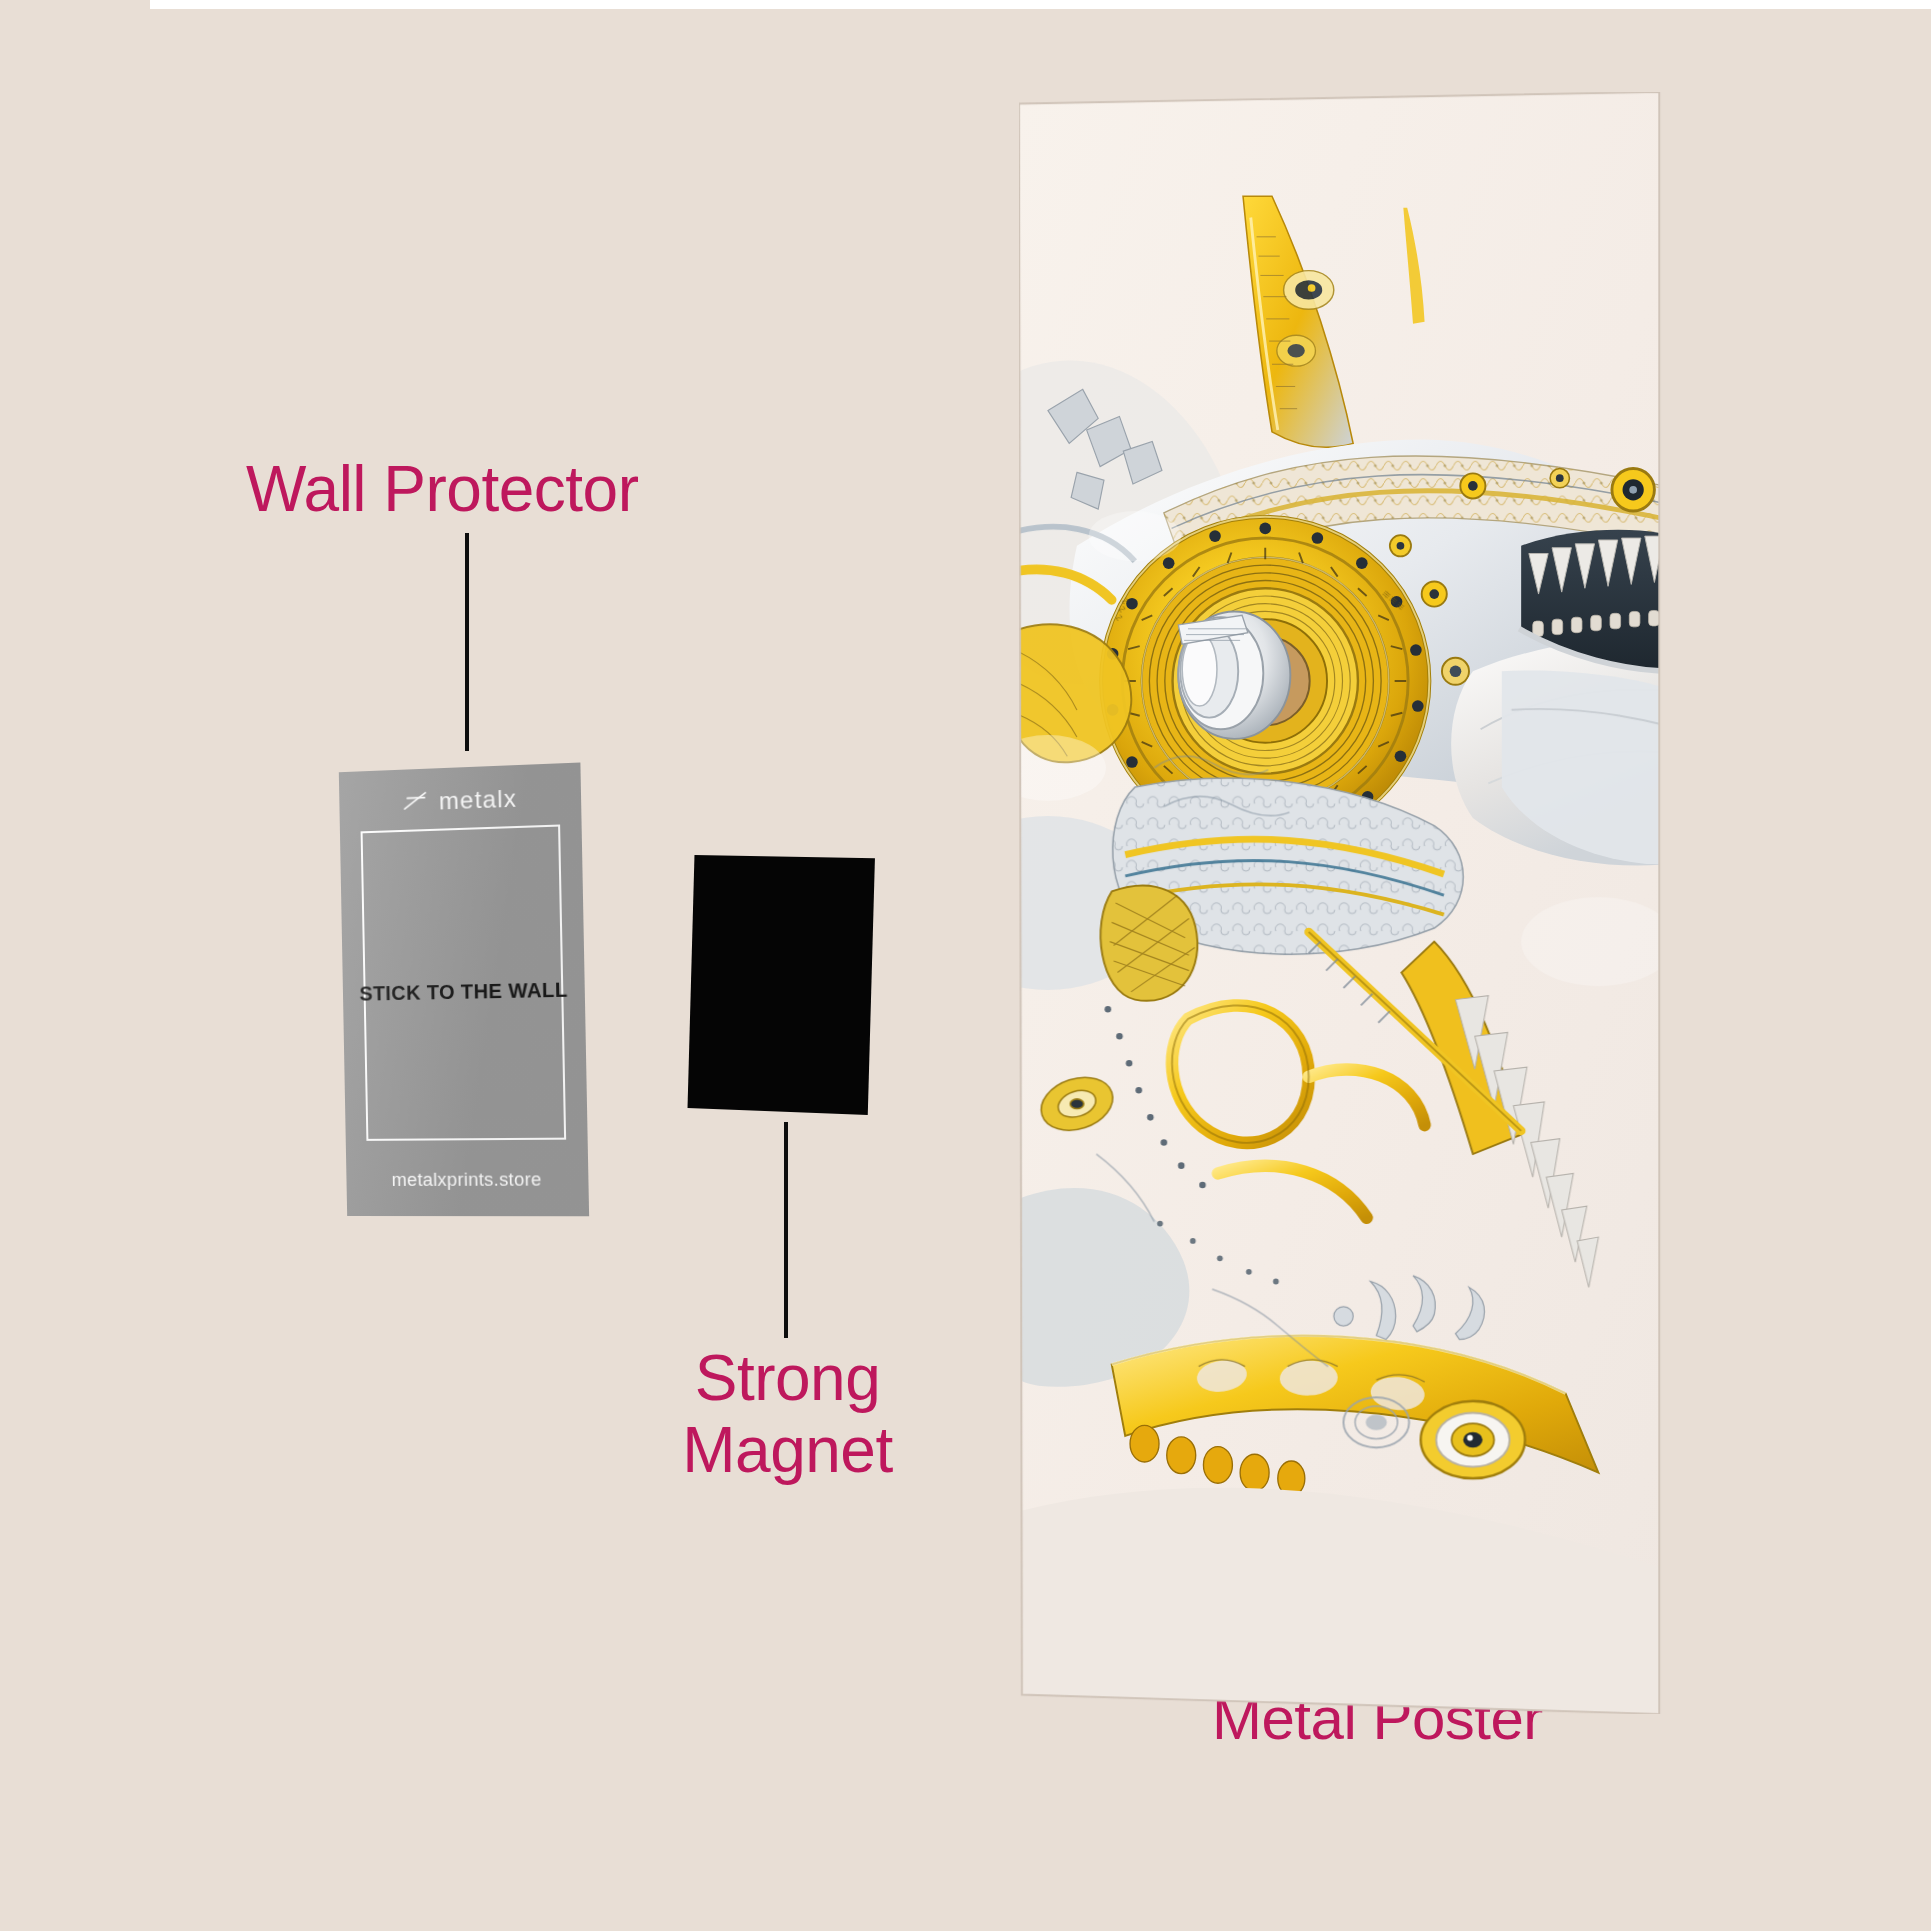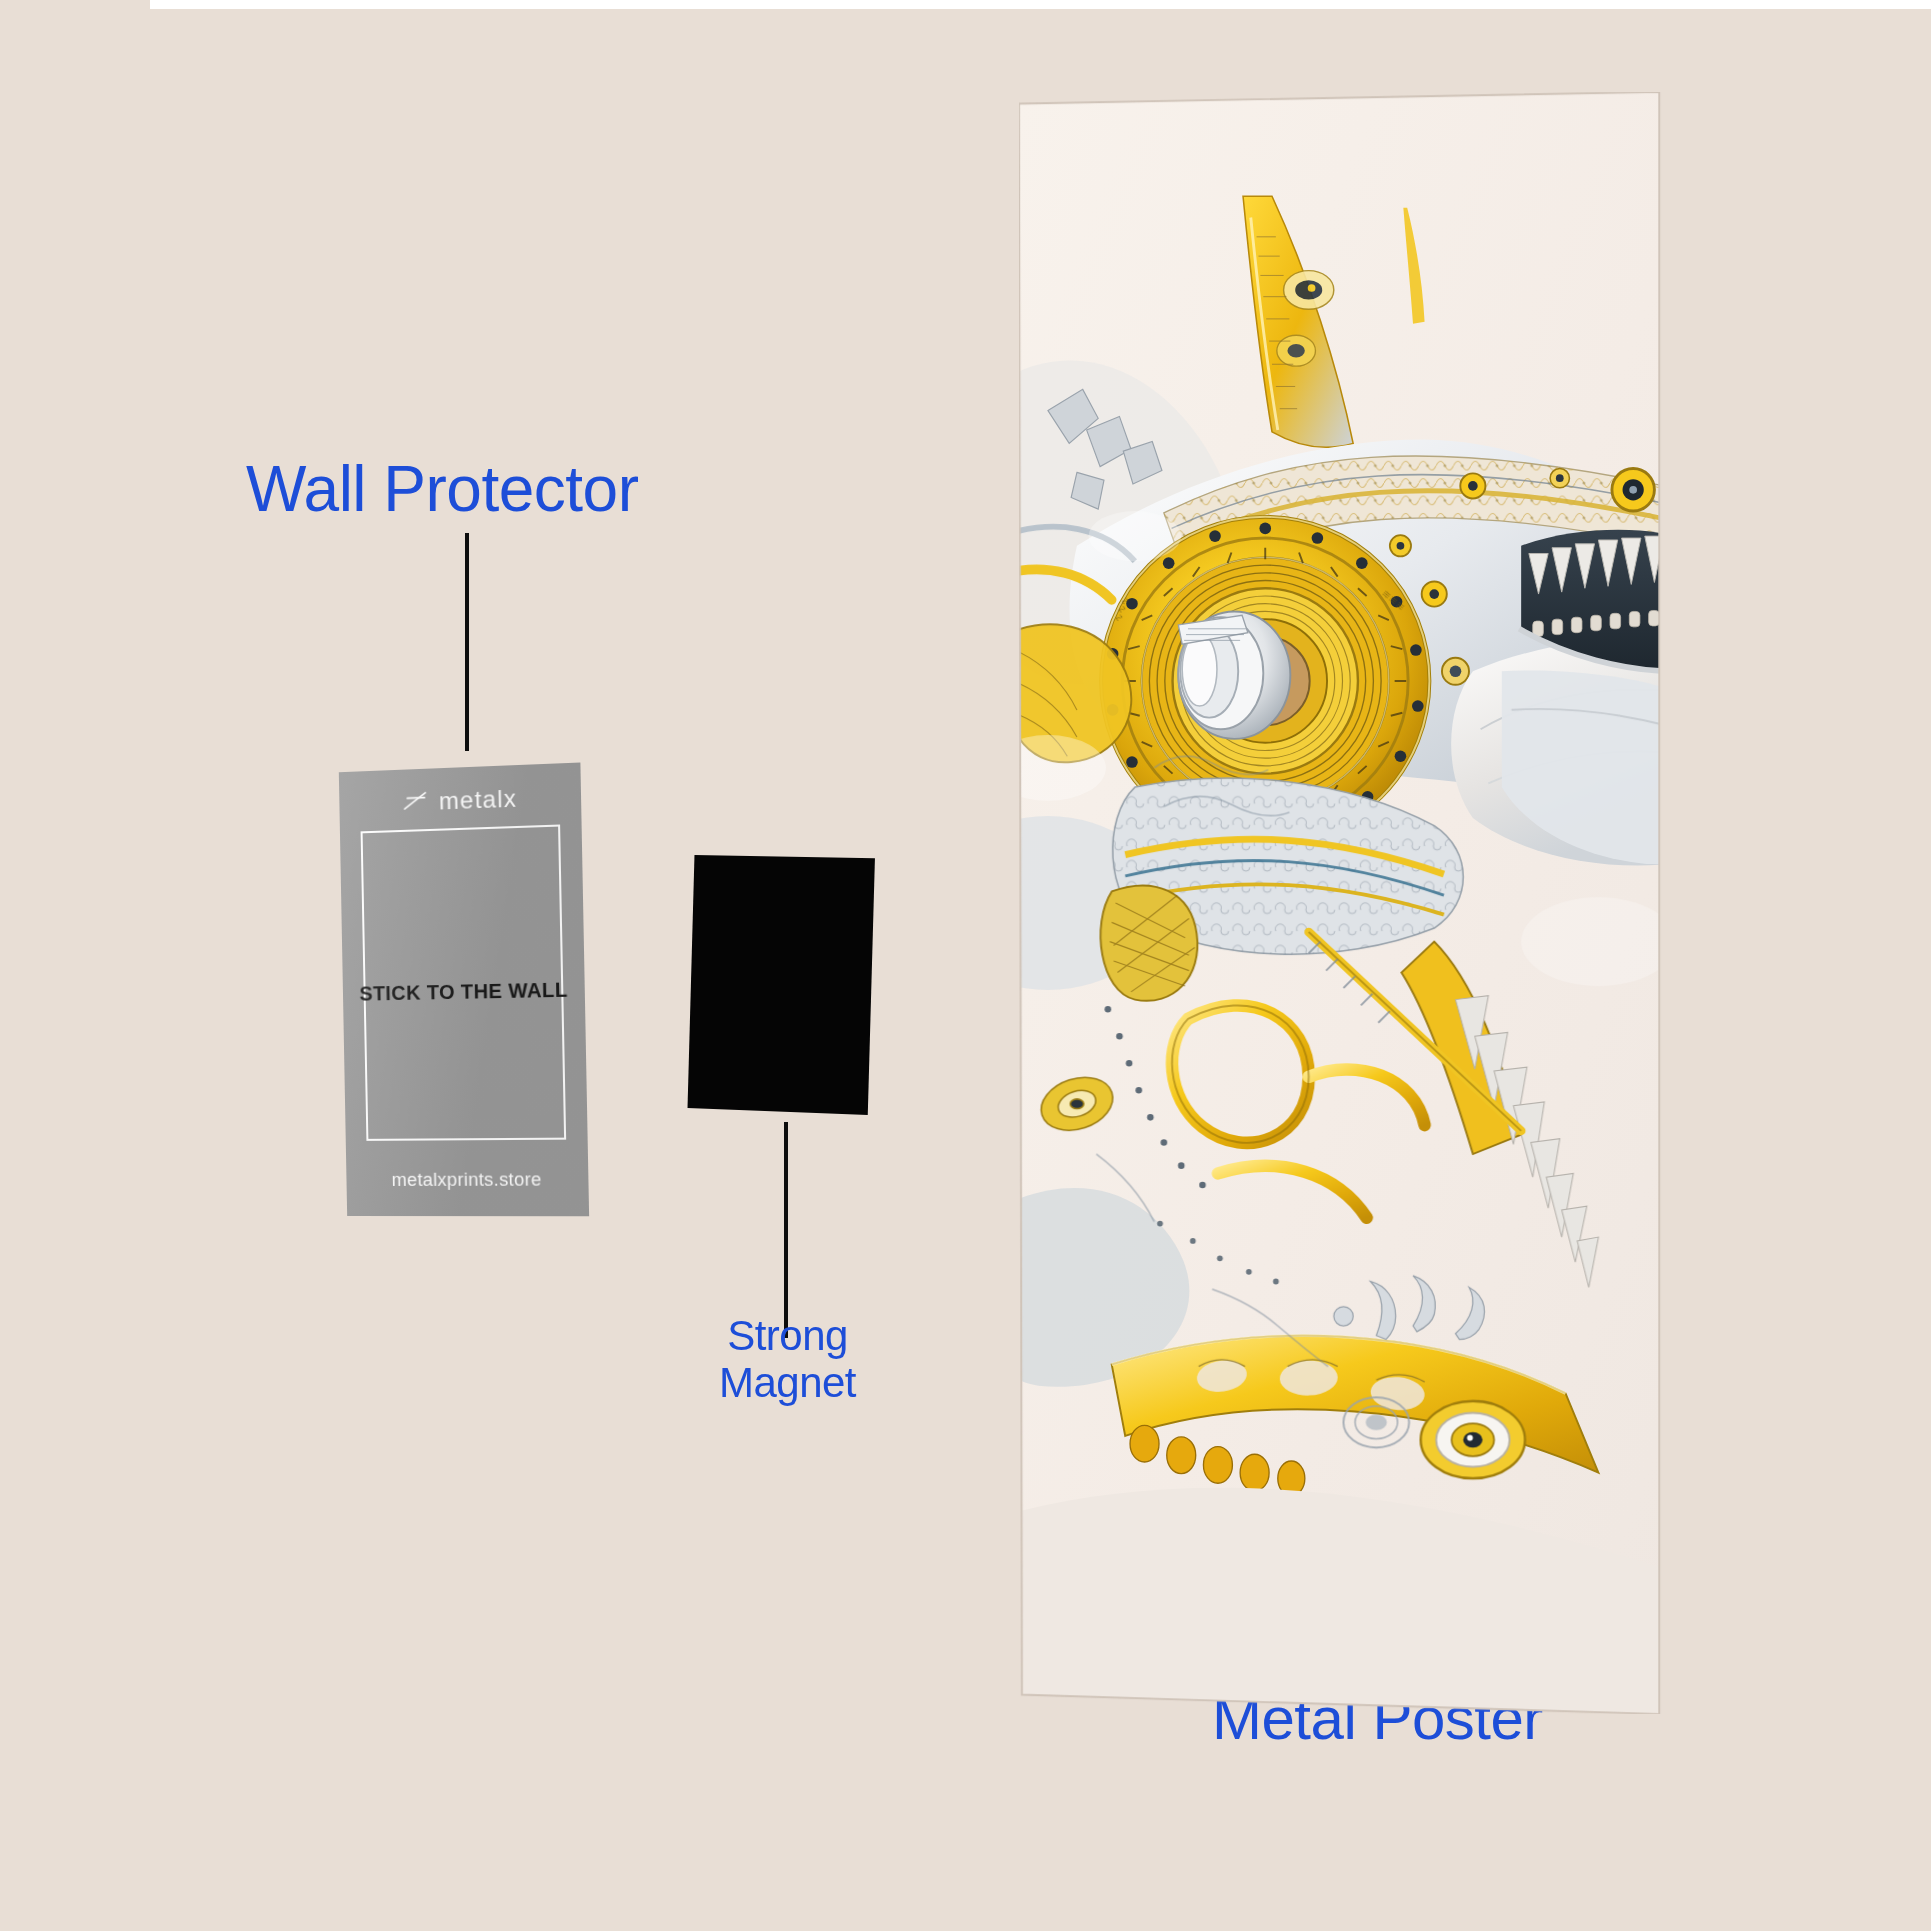--- a/index.html
+++ b/index.html
@@ -14,28 +14,28 @@
 
   
   .top-strip{
     position:absolute;left:150px;top:0;width:1781px;height:8.7px;
     background:#ffffff;
   }
 
   
   .label{
     position:absolute;
-    color:#1d4ed8;
+    color:#be185d;
     font-weight:400;
     letter-spacing:-0.5px;
     white-space:pre-line;
     line-height:1.12;
   }
   #label-wall-protector{left:246px;top:454px;font-size:64px;}
-  #label-strong-magnet{left:628px;top:1312px;font-size:42px;text-align:center;width:319px;}
+  #label-strong-magnet{left:628px;top:1343px;font-size:64px;text-align:center;width:319px;}
   #label-metal-poster{left:1212px;top:1685px;font-size:60px;}
 
   
   .leader{position:absolute;background:#0d0d0d;}
   #leader-wall{left:465px;top:533px;width:3.9px;height:218px;}
   #leader-magnet{left:784px;top:1122px;width:3.9px;height:216px;}
   #leader-poster{left:1414px;top:1554px;width:3.9px;height:127px;}
 
   
   #wall-protector-card{

